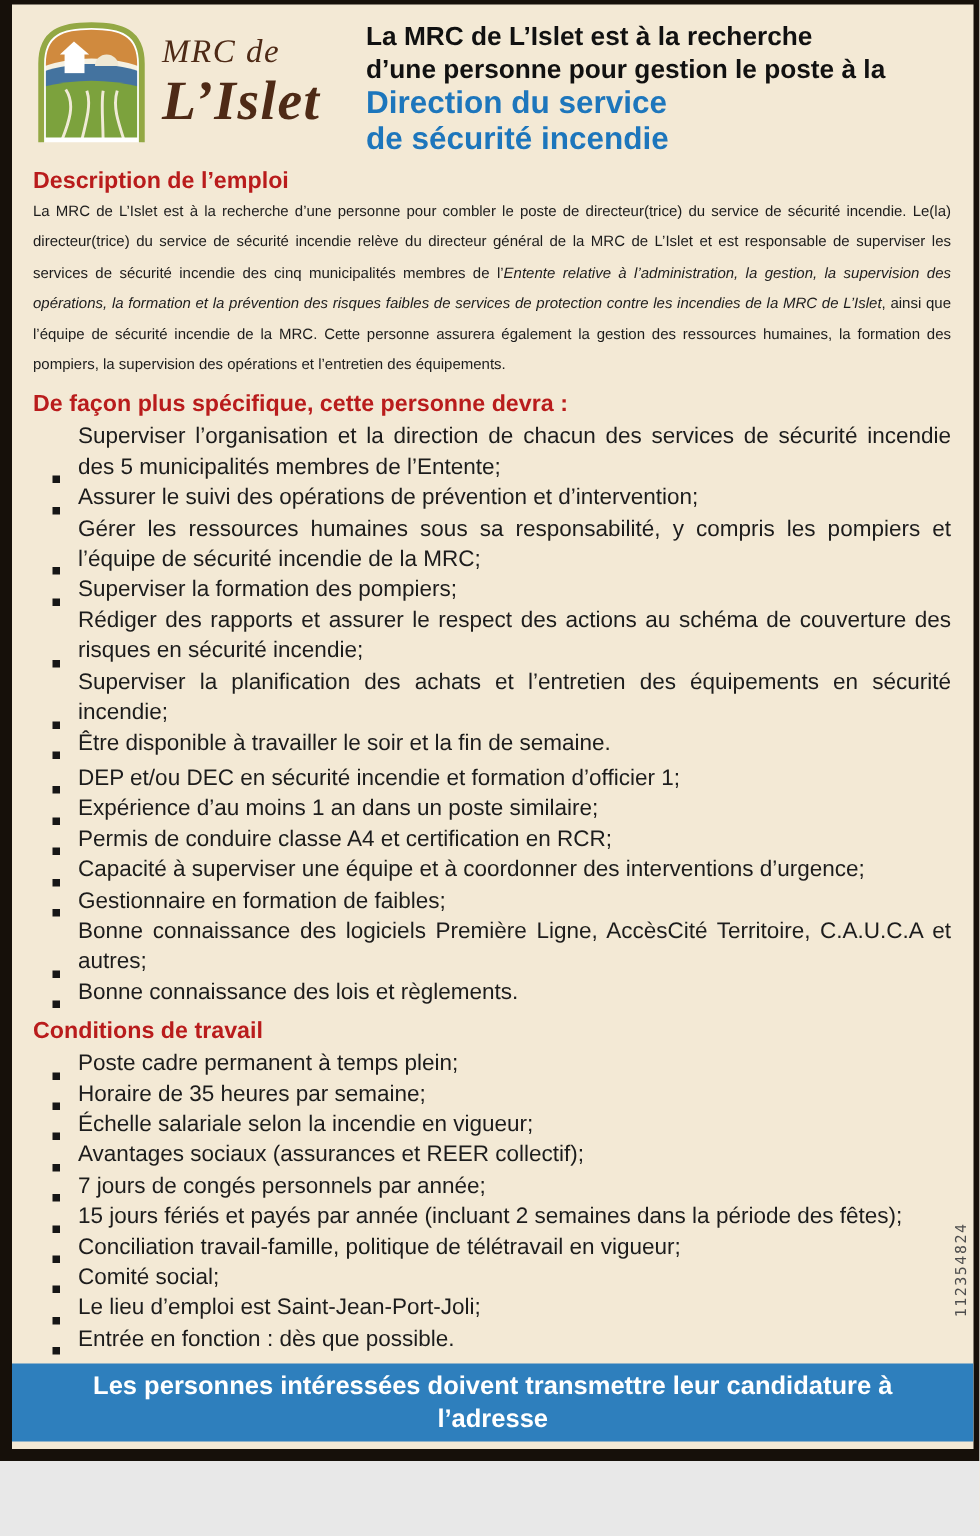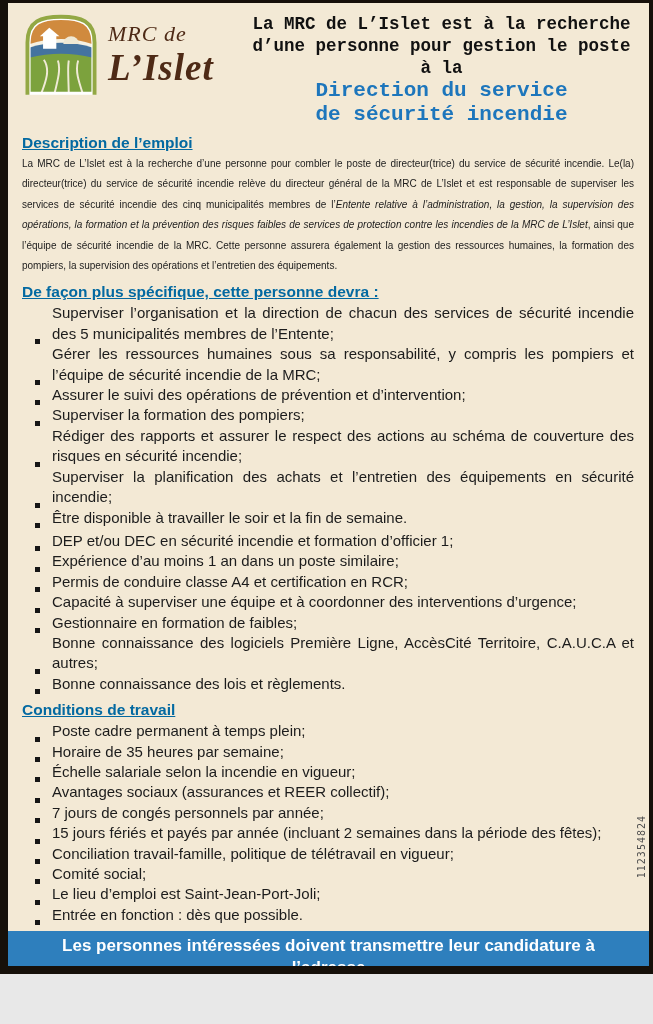--- a/index.html
+++ b/index.html
@@ -14,26 +14,26 @@
     color:#1c1c1c;
     overflow:hidden;
   }
   
   .header{display:flex;padding:8px 10px 0 14px;}
   .logo{display:flex;align-items:flex-start;width:222px;flex:none;}
   .logo-icon{flex:none;}
   .logo-text{margin-left:8px;padding-top:12px;color:#4e2a16;line-height:1;}
   .logo-mrcde{font-family:"Liberation Serif",serif;font-style:italic;font-size:22px;letter-spacing:1px;}
   .logo-islet{font-family:"Liberation Serif",serif;font-style:italic;font-weight:bold;font-size:37px;margin-top:4px;letter-spacing:1px;}
-  .header-text{flex:1;text-align:center;padding-top:2px;font-family:Liberation Mono, monospace;}
+  .header-text{flex:1;text-align:left;padding-top:2px;}
   .intro-line{font-weight:bold;font-size:17.5px;line-height:22px;color:#111;}
   .title-line{font-weight:bold;font-size:21px;line-height:24px;color:#1d76bc;}
   
   .main{padding:0 15px 0 14px;}
-  .sec-heading{font-size:15.5px;font-weight:bold;line-height:20px;margin:6px 0 1px;color:#0369a1;text-decoration:underline;}
+  .sec-heading{font-size:15.5px;font-weight:bold;line-height:20px;margin:6px 0 1px;color:#b91c1c;}
   .para{font-size:10px;line-height:20.4px;text-align:justify;margin:0;}
   .para em{font-style:italic;}
   ul.blist{list-style:none;margin:1px 0 3px;padding:0;}
   ul.blist li{display:flex;font-size:15px;line-height:20.4px;align-items:flex-end;}
   .bullet{flex:none;width:5px;height:5px;background:#161616;margin:8px 12px 0 13px;}
   .li-text{flex:1;text-align:justify;}
   
   .banner{
     margin-top:6px;background:#2e7fbd;color:#ffffff;
     text-align:center;font-weight:bold;font-size:17px;line-height:21.5px;
@@ -100,26 +100,26 @@
     <div class="sec-heading">De façon plus spécifique, cette personne devra :</div>
     <ul class="blist">
 
         <li>
           <span class="bullet"></span>
           <span class="li-text">Superviser l’organisation et la direction de chacun des services de sécurité incendie des 5 municipalités membres de l’Entente;</span>
         </li>
 
         <li>
           <span class="bullet"></span>
+          <span class="li-text">Assurer le suivi des opérations de prévention et d’intervention;</span>
+        </li>
+
+        <li>
+          <span class="bullet"></span>
           <span class="li-text">Gérer les ressources humaines sous sa responsabilité, y compris les pompiers et l’équipe de sécurité incendie de la MRC;</span>
-        </li>
-
-        <li>
-          <span class="bullet"></span>
-          <span class="li-text">Assurer le suivi des opérations de prévention et d’intervention;</span>
         </li>
 
         <li>
           <span class="bullet"></span>
           <span class="li-text">Superviser la formation des pompiers;</span>
         </li>
 
         <li>
           <span class="bullet"></span>
           <span class="li-text">Rédiger des rapports et assurer le respect des actions au schéma de couverture des risques en sécurité incendie;</span>

